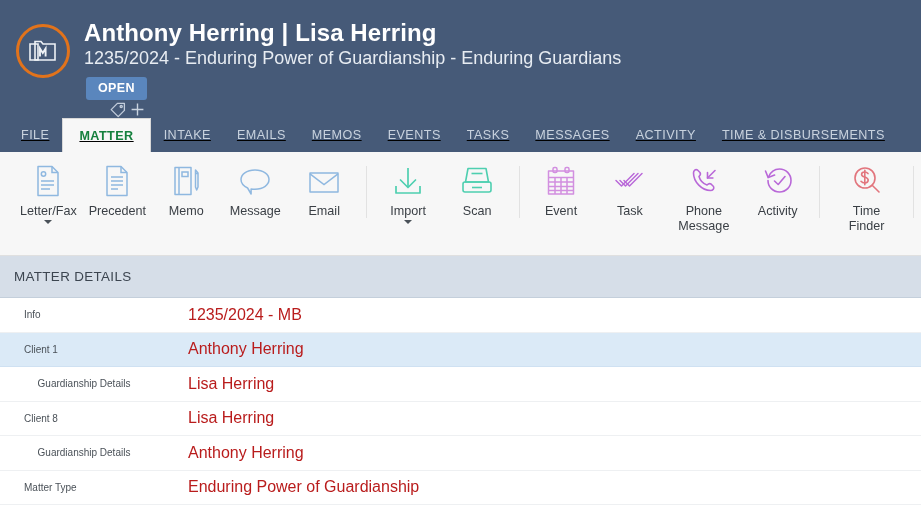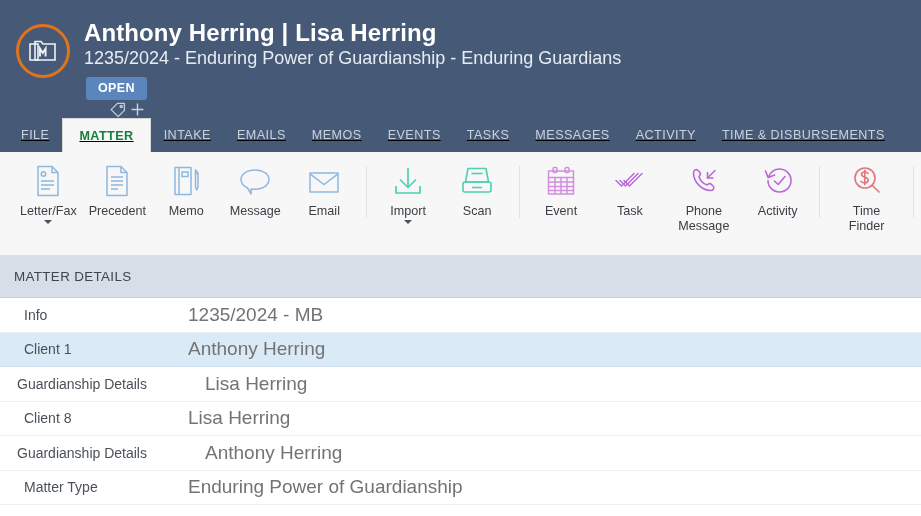--- a/index.html
+++ b/index.html
@@ -193,34 +193,33 @@
     display: flex;
     align-items: center;
     border-bottom: 1px solid #eef0f2;
     box-sizing: border-box;
   }
   .drow.hl { background: #dbeaf7; border-bottom-color: #cfe1f2; }
   .drow .dlabel {
     width: 178px;
     padding-left: 24px;
     box-sizing: border-box;
-    font-size: 14px;
+    font-size: 10px;
     color: #4a5158;
     white-space: nowrap;
   }
   .drow.sub .dlabel {
-    text-align: left;
+    text-align: center;
     padding-left: 0;
     padding-right: 10px;
-    margin-left: 17px;
   }
   .drow .dvalue {
     padding-left: 10px;
-    font-size: 19px;
-    color: #737373;
+    font-size: 16px;
+    color: #b91c1c;
     white-space: nowrap;
     text-align: center;
   }
 </style>
 </head>
 <body>
 
 <div id="app">
 
   <div class="header">

